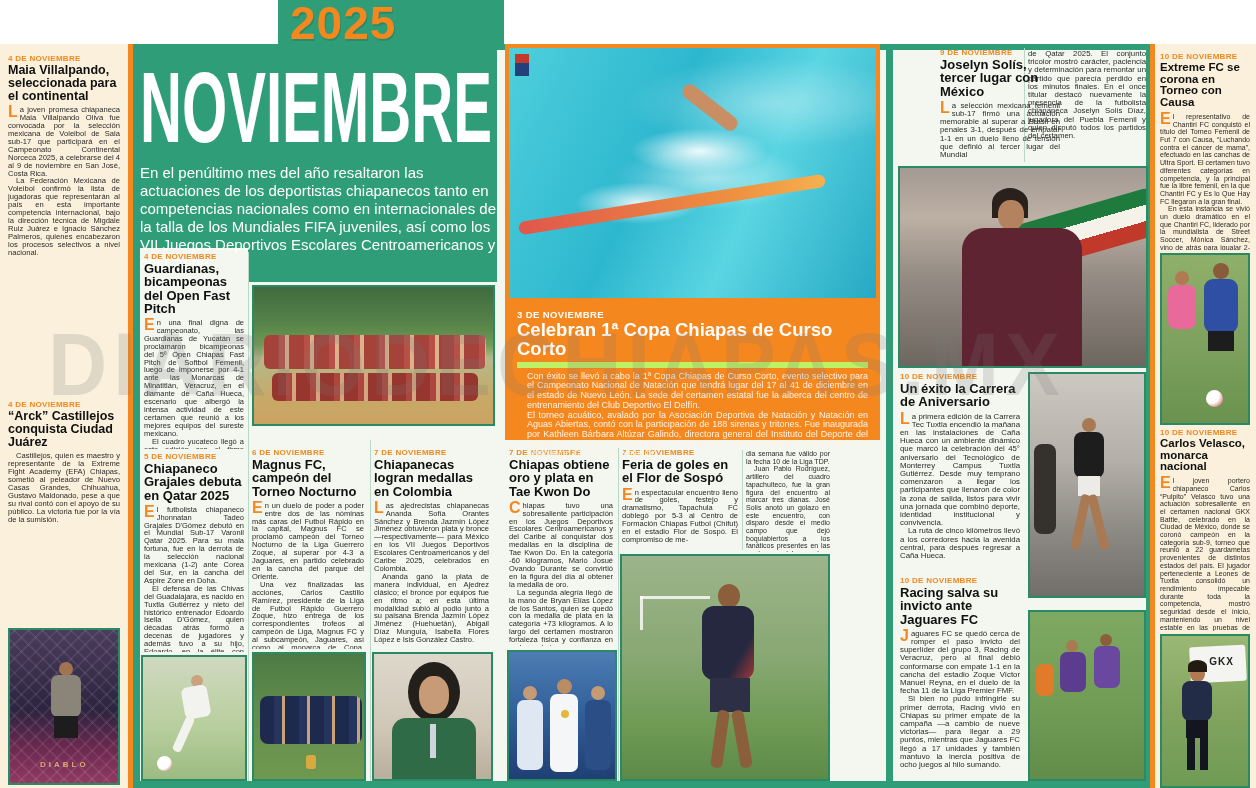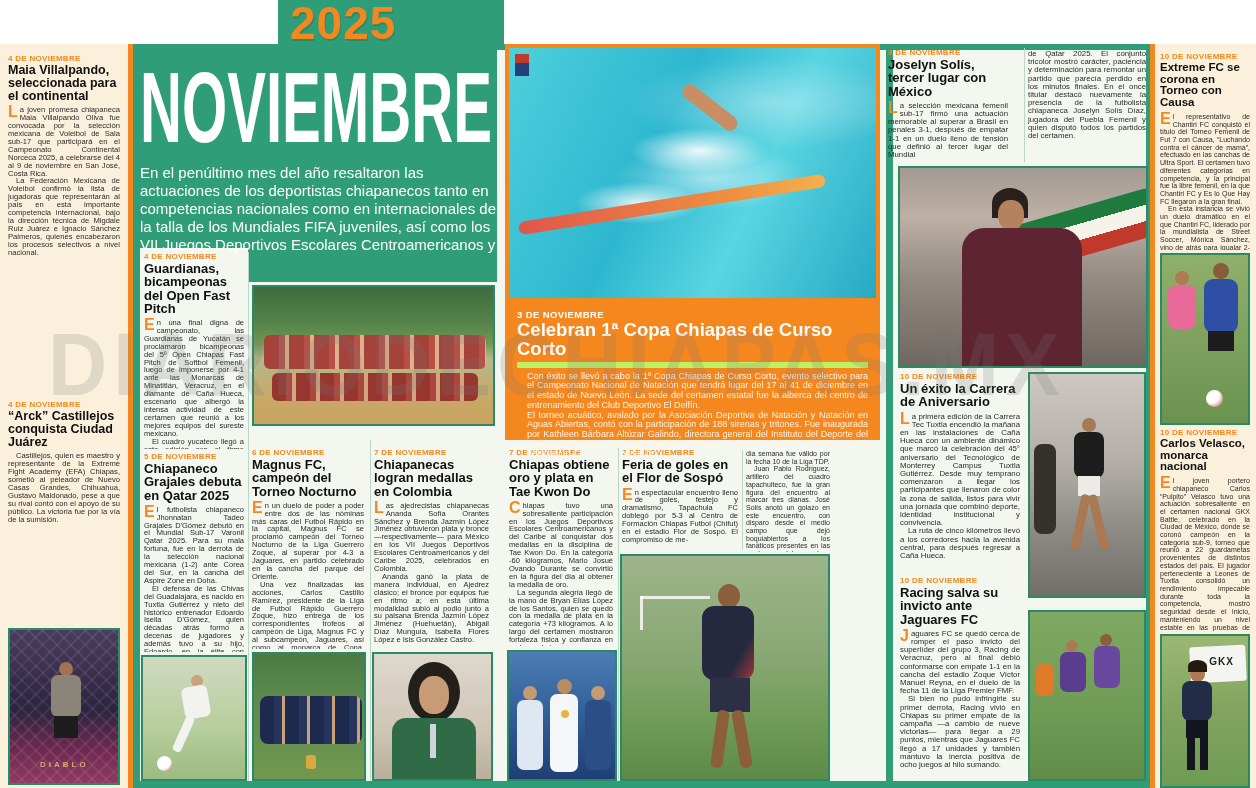--- a/index.html
+++ b/index.html
@@ -214,21 +214,21 @@
     <div class="s" style="inset:0;background:linear-gradient(180deg,#9db48a,#88a873 45%,#6f9b55 75%,#5d8a48)"></div>
     <div class="s" style="left:18px;top:40px;width:70px;height:3px;background:rgba(255,255,255,.8)"></div>
     <div class="s" style="left:18px;top:40px;width:3px;height:34px;background:rgba(255,255,255,.8)"></div>
     <div class="s" style="left:96px;top:28px;width:22px;height:24px;border-radius:50%;background:#8c5f3c"></div>
     <div class="s" style="left:80px;top:50px;width:52px;height:74px;border-radius:12px;background:linear-gradient(120deg,#25283f 70%,#a33838)"></div>
     <div class="s" style="left:88px;top:122px;width:40px;height:34px;background:#2c2f45"></div>
     <div class="s" style="left:92px;top:154px;width:12px;height:58px;border-radius:5px;background:#8c5f3c;transform:rotate(8deg)"></div>
     <div class="s" style="left:114px;top:154px;width:12px;height:58px;border-radius:5px;background:#8c5f3c;transform:rotate(-10deg)"></div>
   </div>
 
-  <div class="art" style="left:888px;top:48px;width:120px;height:114px">
+  <div class="art" style="left:940px;top:48px;width:120px;height:114px">
     <div class="date">9 DE NOVIEMBRE</div>
     <h3 class="hl m">Joselyn Solís, tercer lugar con México</h3>
     <div class="body b-right">
       <p class="dc">La selección mexicana femenil sub-17 firmó una actuación memorable al superar a Brasil en penales 3-1, después de empatar 1-1 en un duelo lleno de tensión que definió al tercer lugar del Mundial</p>
     </div>
   </div>
   <div class="art" style="left:1028px;top:50px;width:118px;height:112px">
     <div class="body b-right">
       <p>de Qatar 2025. El conjunto tricolor mostró carácter, paciencia y determinación para remontar un partido que parecía perdido en los minutos finales. En el once titular destacó nuevamente la presencia de la futbolista chiapaneca Joselyn Solís Díaz, jugadora del Puebla Femenil y quien disputó todos los partidos del certamen.</p>
     </div>

